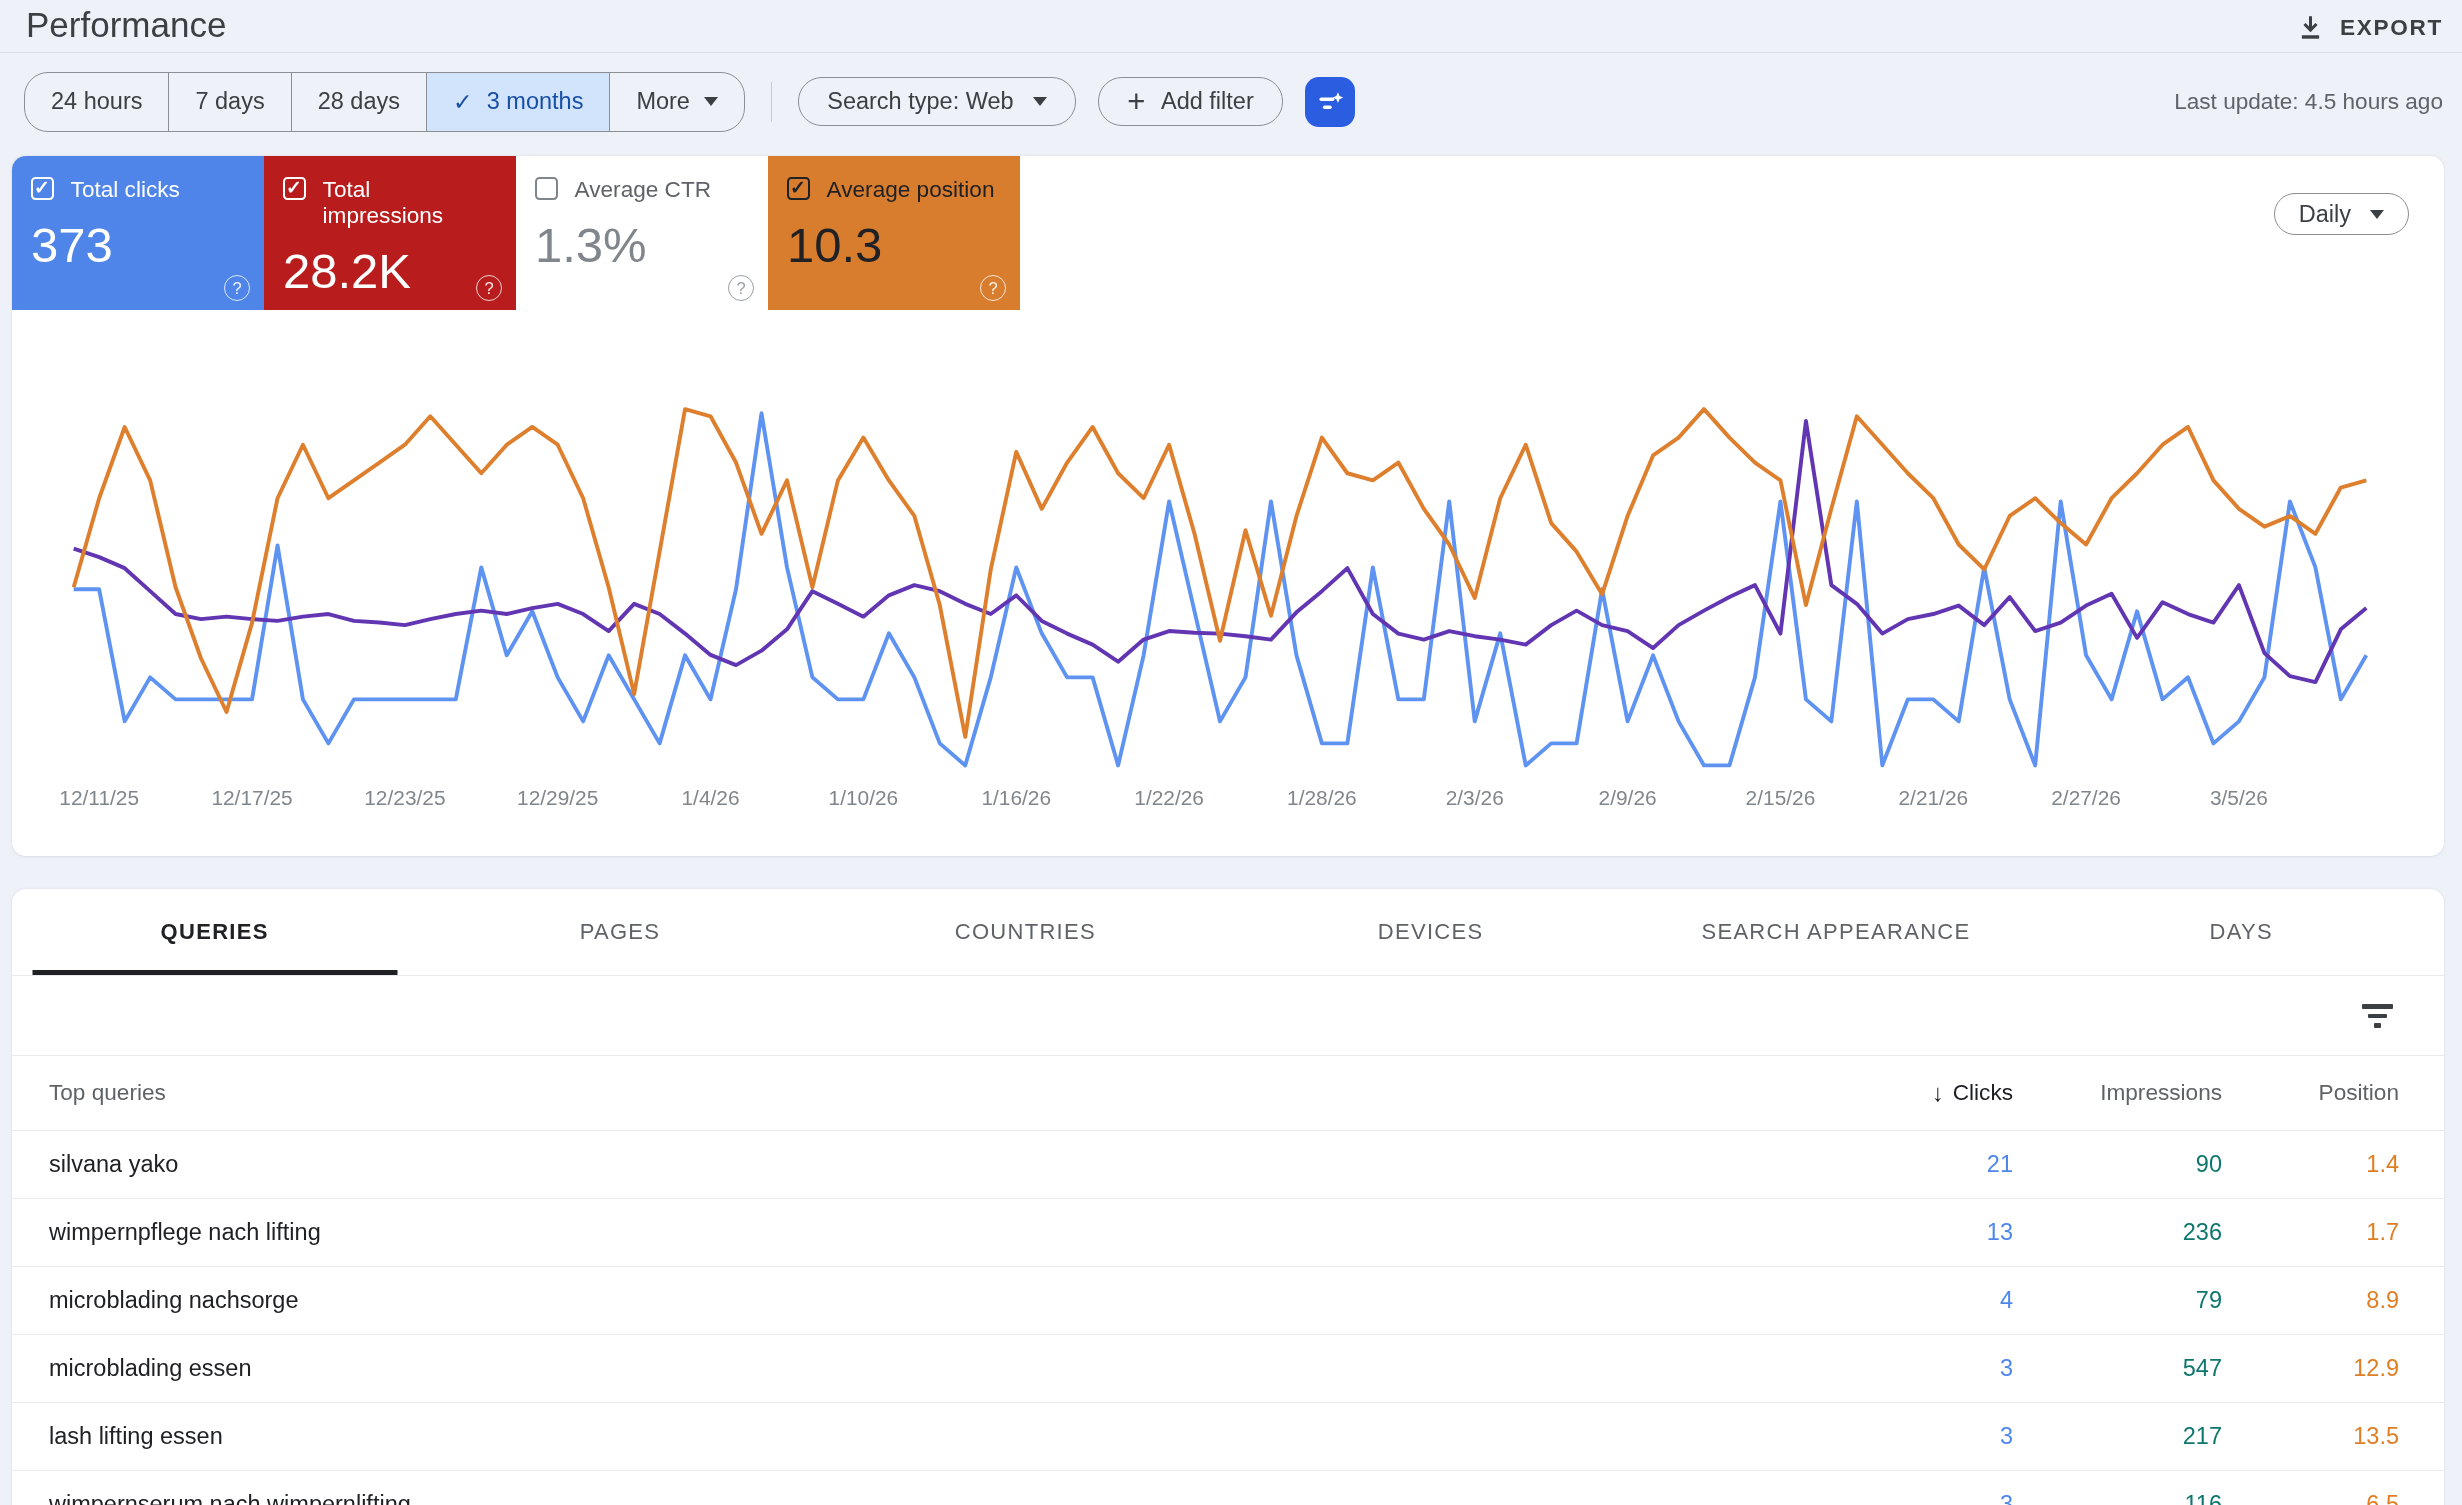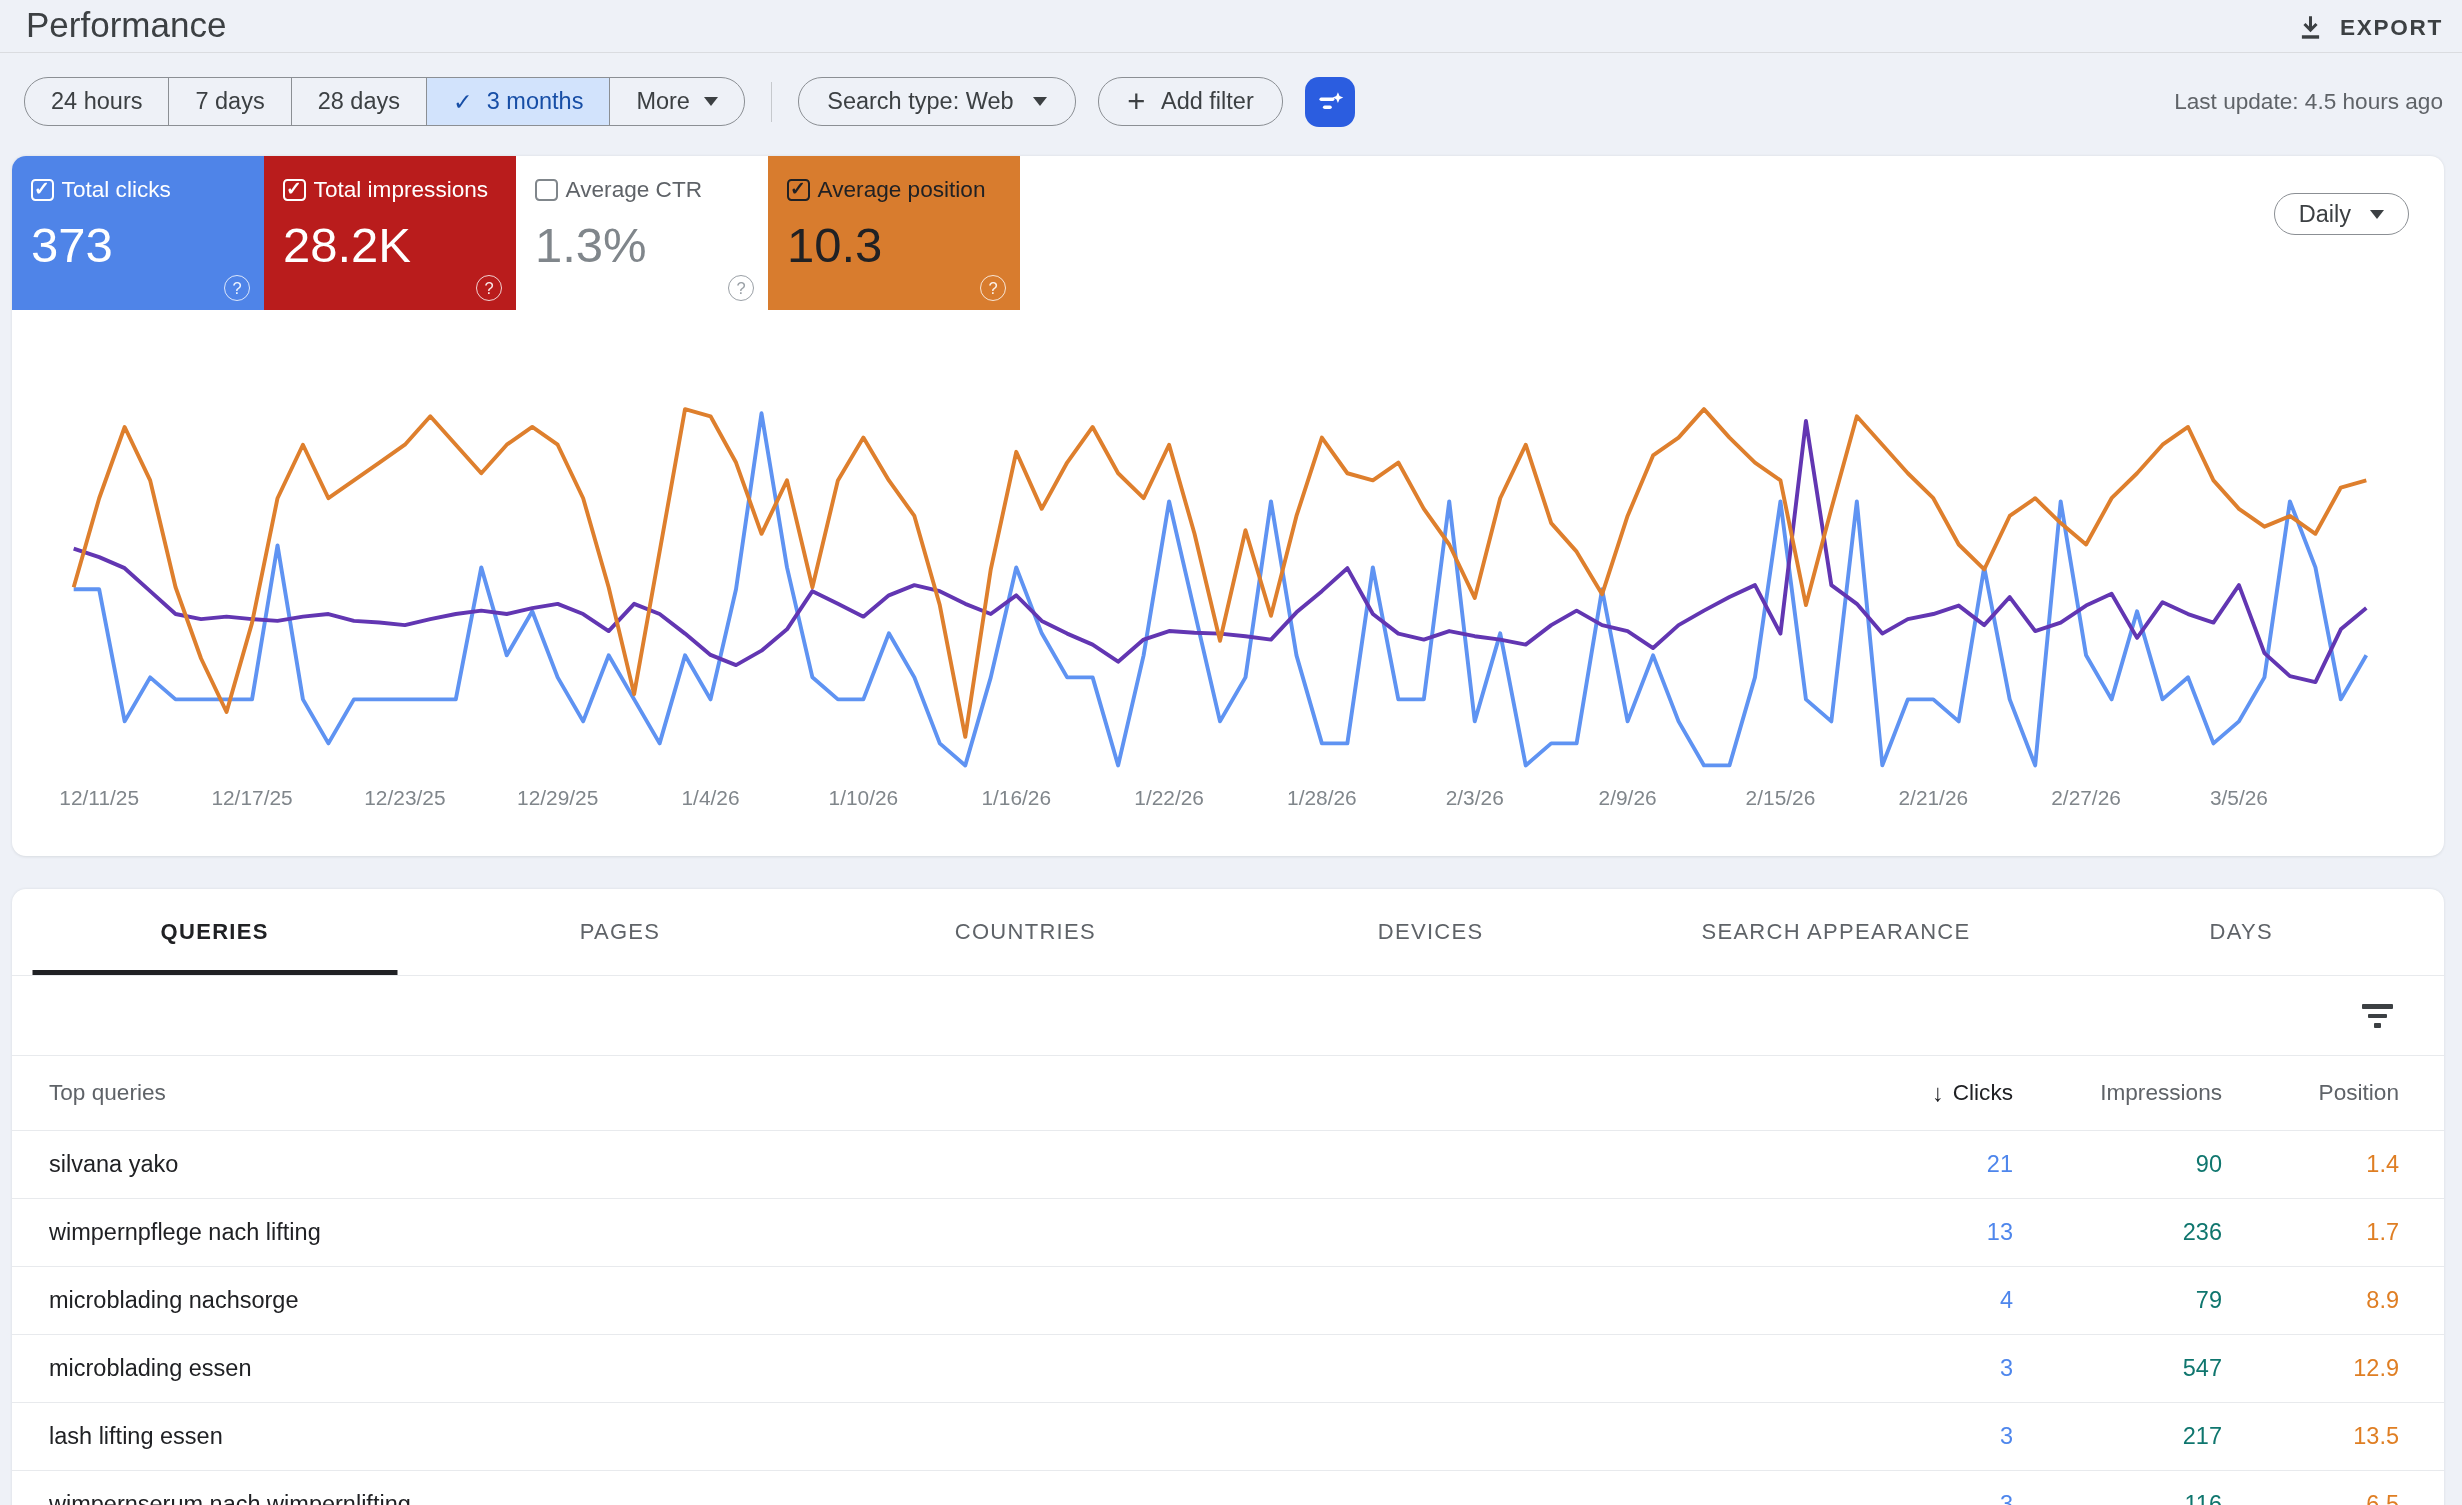--- a/index.html
+++ b/index.html
@@ -7,21 +7,21 @@
   body { background:#eef1f7; font-family:"Liberation Sans", sans-serif; color:#3c4043; position:relative; }
 
   
   .page-title { position:absolute; left:26px; top:5.2px; font-size:35px; font-weight:400; color:#3c4043; }
   .export-btn { position:absolute; right:19px; top:12px; display:flex; align-items:center; gap:14px;
                 font-size:22.6px; font-weight:700; letter-spacing:1.7px; color:#3c4043; cursor:pointer; }
   .top-divider { position:absolute; left:0; top:52px; width:100%; height:0.9px; background:#dadce0; }
 
   
   .filter-row { position:absolute; left:24px; top:77px; right:19px; height:49px; display:flex; align-items:center; }
-  .segmented { display:flex; height:49px; border:1.3px solid #8b8f94; border-radius:24px; overflow:hidden; background:transparent; }
+  .segmented { display:flex; height:60px; border:1.3px solid #8b8f94; border-radius:24px; overflow:hidden; background:transparent; }
   .seg { display:flex; align-items:center; padding:0 26px; font-size:23.5px; color:#3c4043; cursor:pointer; border-left:1.3px solid #8b8f94; white-space:nowrap; }
   .seg:first-child { border-left:none; }
   .seg.selected { background:#d2e3fc; color:#174ea6; font-weight:400; }
   .seg.selected::before { content:"✓"; margin-right:14px; font-size:23.5px; color:#174ea6; }
   .seg.more::after { content:""; width:0; height:0; border-left:7.8px solid transparent; border-right:7.8px solid transparent; border-top:9.6px solid #3c4043; margin-left:14px; }
   .vrule { width:1.3px; height:40px; background:#c6c9cd; margin:0 26px; }
   .pill { display:flex; align-items:center; height:49px; padding:0 28px; border:1.3px solid #8b8f94; border-radius:24px; font-size:23.5px; color:#3c4043; cursor:pointer; white-space:nowrap; }
   .pill .caret { width:0; height:0; border-left:7.8px solid transparent; border-right:7.8px solid transparent; border-top:9.6px solid #3c4043; margin-left:19px; }
   .add-filter { margin-left:22.6px; }
   .add-filter::before { content:"+"; font-size:31px; font-weight:400; margin-right:15.7px; color:#3c4043; line-height:1; }
@@ -30,21 +30,21 @@
 
   
   .panel { position:absolute; left:12px; width:2432px; background:#fff; border-radius:14px; box-shadow:0 0.9px 2.6px rgba(60,64,67,.12); }
   .chart-panel { top:156px; height:700px; }
   .table-panel { top:889px; height:679px; }
 
   
   .cards { position:absolute; left:0; top:0; display:flex; }
   .metric-card { width:252px; height:154px; padding:21px 19px; position:relative; cursor:pointer; }
   .metric-card.c0 { border-top-left-radius:14px; }
-  .label-row { display:flex; align-items:center; gap:8px; }
+  .label-row { display:flex; gap:17px; }
   .cbox { width:22.6px; height:22.6px; border-radius:4.4px; border:2.6px solid #fff; position:relative; flex:none; }
   .metric-card.checked .cbox::after { content:"✓"; position:absolute; left:0.9px; top:-3.5px; font-size:19px; font-weight:700; }
   .c0 .cbox, .c1 .cbox { border-color:#fff; } .c0 .cbox::after, .c1 .cbox::after { color:#fff; }
   .c2 .cbox { border-color:#80868b; }
   .c3 .cbox { border-color:#202124; } .c3 .cbox::after { color:#202124; }
   .m-label { font-size:22.6px; }
   .c0 .m-label, .c1 .m-label, .c0 .m-value, .c1 .m-value { color:#fff; }
   .c2 .m-label { color:#5f6368; } .c2 .m-value { color:#80868b; }
   .c3 .m-label, .c3 .m-value { color:#202124; }
   .m-value { font-size:49px; font-weight:400; margin-top:14px; }

